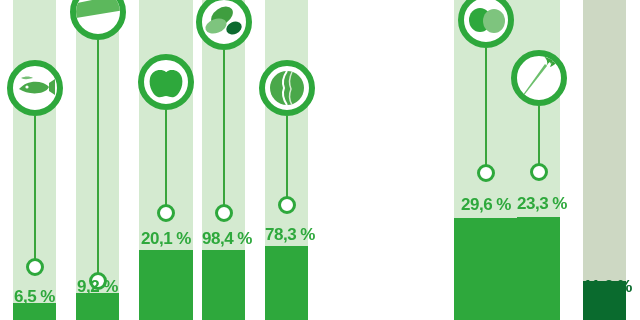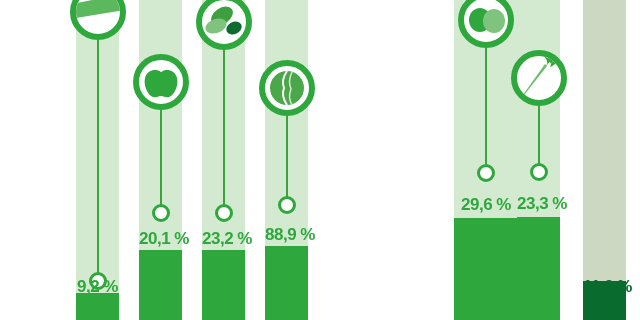--- a/index.html
+++ b/index.html
@@ -29,37 +29,54 @@
     border:6px solid #2ea83c;border-radius:50%;background:#ffffff;
     box-sizing:border-box;overflow:hidden;
   }
   .icon svg{position:absolute;left:-6px;top:-6px;width:56px;height:56px;}
 </style>
 </head>
 <body>
 
 <div id="chart">
 
+  <div class="col" style="left:13px;width:43px;">
+    <div class="col-bg" style="background:#d4ead0;"></div>
+    <div class="icon" style="top:60px;">
+      <svg viewBox="0 0 56 56">
+          <g fill="#4aa84a">
+            <path d="M12 29c6-7 16-9 24-6 3 1 5 3 6 4-1 2-3 4-6 5-8 3-18 1-24-3z"></path>
+            <path d="M42 23l6-4v16l-6-4z"></path>
+            <circle cx="20" cy="27" r="1.6" fill="#fff"></circle>
+            <path d="M14 18c4-2 9-2 12 0-4 1-8 2-12 0z" opacity=".75"></path>
+          </g>
+        </svg>
+    </div>
+    <div class="stem" style="top:116px;height:148px;"></div>
+    <div class="node" style="top:258px;"></div>
+    <div class="val" style="top:288px;">6,5 %</div>
+    <div class="bar" style="height:17px;background:#2ea83c;"></div>
+  </div>
 
   <div class="col" style="left:76px;width:43px;margin-top:8px;">
     <div class="col-bg" style="background:#d4ead0;"></div>
     <div class="icon" style="top:-24px;">
       <svg viewBox="0 0 56 56">
           <g fill="#5cb85c">
             <path d="M2 20 L52 10 L54 26 L6 34 Z"></path>
           </g>
         </svg>
     </div>
     <div class="stem" style="top:32px;height:238px;"></div>
     <div class="node" style="top:264px;"></div>
     <div class="val" style="top:270px;">9,2 %</div>
     <div class="bar" style="height:27px;background:#2ea83c;"></div>
   </div>
 
-  <div class="col" style="left:139px;width:43px;">
+  <div class="col" style="left:139px;width:43px;padding-left:11px;">
     <div class="col-bg" style="background:#d4ead0;"></div>
     <div class="icon" style="top:54px;">
       <svg viewBox="0 0 56 56">
           <g fill="#2ea83c">
             <path d="M28 18c5-4 14-2 16 6 2 9-4 18-8 19-3 1-5-1-8-1s-5 2-8 1c-4-1-10-10-8-19 2-8 11-10 16-6z"></path>
             <path d="M28 18c0-5 2-8 6-10-1 5-2 8-6 10z" fill="#fff"></path>
           </g>
         </svg>
     </div>
     <div class="stem" style="top:110px;height:100px;"></div>
@@ -74,38 +91,38 @@
       <svg viewBox="0 0 56 56">
           <g>
             <ellipse cx="26" cy="22" rx="12" ry="8" transform="rotate(-35 26 22)" fill="#3f9e3f"></ellipse>
             <ellipse cx="20" cy="32" rx="11" ry="7" transform="rotate(-20 20 32)" fill="#7ec47e"></ellipse>
             <ellipse cx="38" cy="34" rx="8" ry="6" transform="rotate(-25 38 34)" fill="#0d6b30"></ellipse>
           </g>
         </svg>
     </div>
     <div class="stem" style="top:50px;height:160px;"></div>
     <div class="node" style="top:204px;"></div>
-    <div class="val" style="top:230px;">23,2 %</div>
+    <div class="val" style="top:230px;">98,4 %</div>
     <div class="bar" style="height:70px;background:#2ea83c;"></div>
   </div>
 
   <div class="col" style="left:265px;width:43px;">
     <div class="col-bg" style="background:#d4ead0;"></div>
     <div class="icon" style="top:60px;">
       <svg viewBox="0 0 56 56">
           <g fill="#4aa84a">
             <circle cx="28" cy="28" r="17"></circle>
             <path d="M28 11c-4 6-5 12-3 17-2 5-1 11 3 17" stroke="#fff" stroke-width="2" fill="none"></path>
             <path d="M33 12c-3 6-3 12-1 17-2 5-2 11 1 16" stroke="#d4ead0" stroke-width="1.5" fill="none"></path>
           </g>
         </svg>
     </div>
     <div class="stem" style="top:116px;height:84px;"></div>
     <div class="node" style="top:196px;"></div>
-    <div class="val" style="top:226px;">88,9 %</div>
+    <div class="val" style="top:226px;">78,3 %</div>
     <div class="bar" style="height:74px;background:#2ea83c;"></div>
   </div>
 
 
 
   <div class="col" style="left:454px;width:64px;">
     <div class="col-bg" style="background:#d4ead0;"></div>
     <div class="icon" style="top:-8px;">
       <svg viewBox="0 0 56 56">
           <g>

